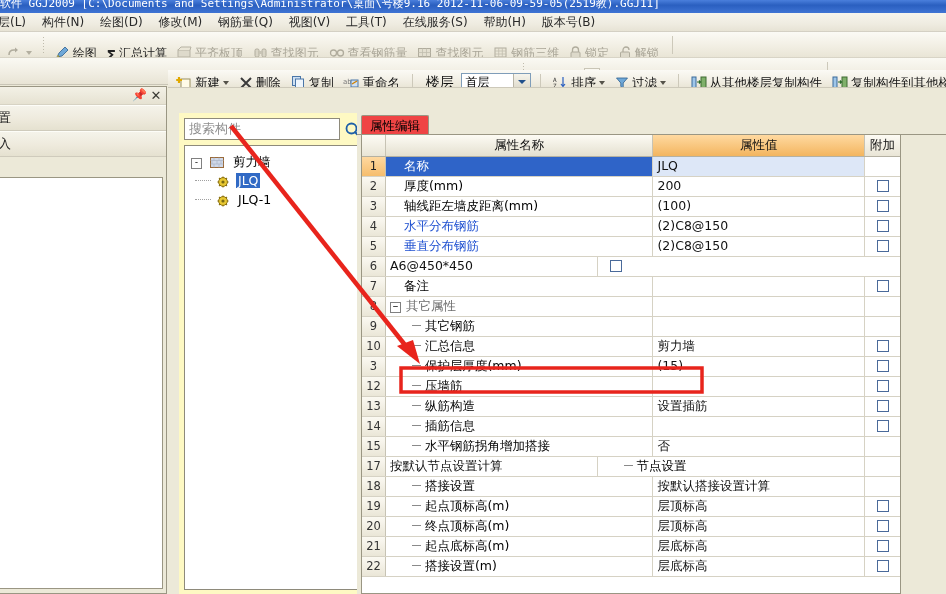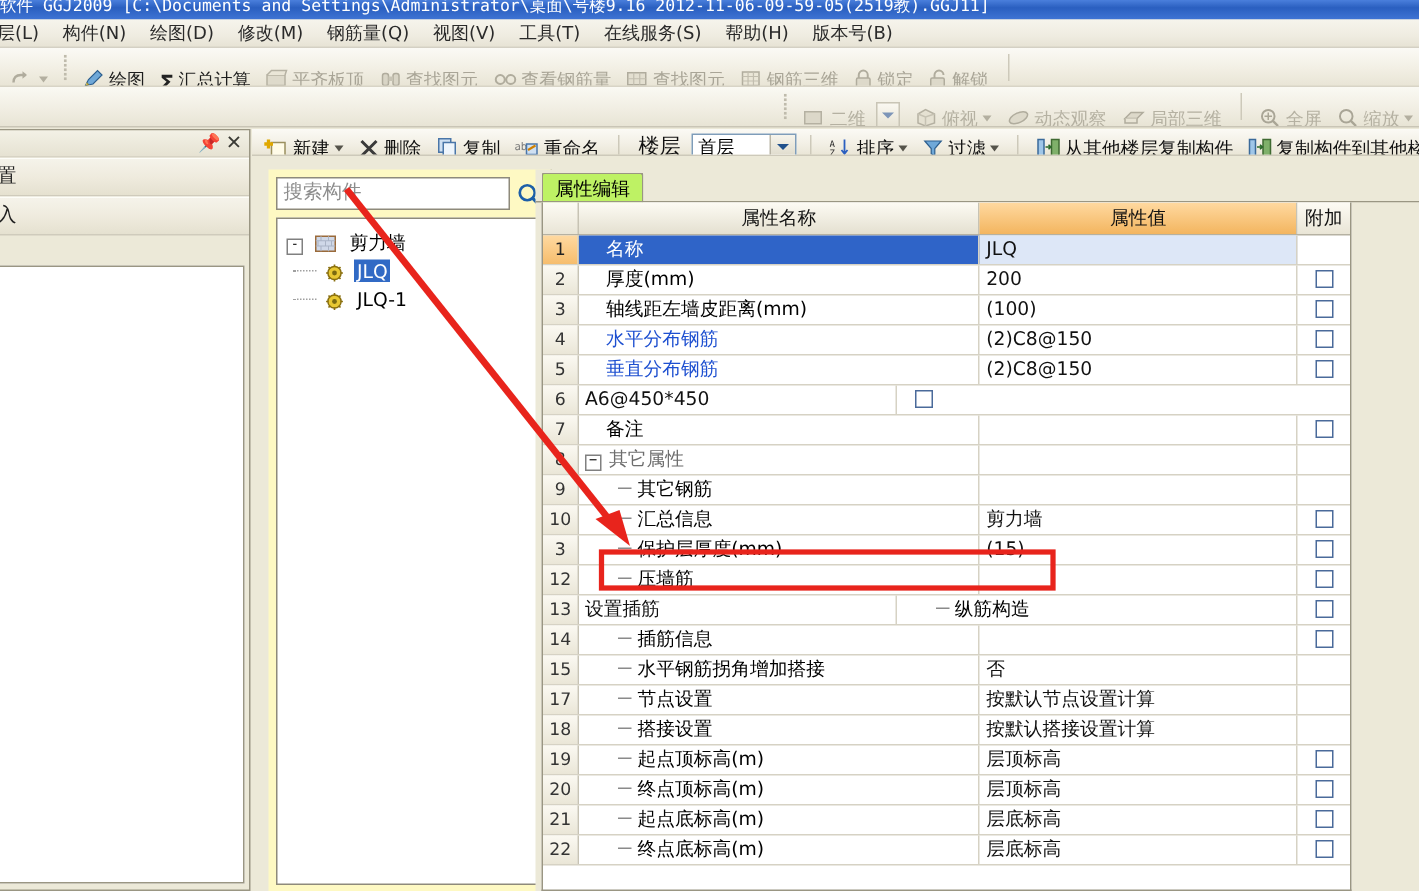--- a/index.html
+++ b/index.html
@@ -90,21 +90,21 @@
     background:linear-gradient(to bottom,#f5f3ea 0%,#efebde 50%,#e5e1d0 100%);
     border-bottom:1px solid #cfcbbc;border-top:1px solid #fdfdf8;
     color:#1f1f1f;cursor:default;
   }
   #lp-body{
     position:absolute;left:3px;right:3px;top:90px;bottom:4px;
     background:#ffffff;border:1px solid #9a9683;
   }
   
   #comp-toolbar{
-    position:absolute;left:168px;top:86px;width:778px;height:18px;
+    position:absolute;left:168px;top:70px;width:778px;height:18px;
     background:linear-gradient(to bottom,#fbfaf5 0%,#f3f0e6 55%,#eae6d7 100%);
     border-bottom:1px solid #cdc9ba;
     white-space:nowrap;overflow:hidden;box-sizing:border-box;
   }
   .ct-btn{
     display:inline-block;line-height:25px;font-size:12.5px;padding:0 3px;
     color:#111;vertical-align:top;cursor:default;
   }
   .ct-label{
     display:inline-block;line-height:25px;font-size:14px;padding:0 4px;
@@ -161,21 +161,21 @@
   
   #rightpane{
     position:absolute;left:357px;top:113px;width:589px;height:481px;
     background:#ece9d8;
   }
   #tabstrip{
     position:absolute;left:0;top:0;width:589px;height:22px;
   }
   #tab-prop{
     position:absolute;left:4px;top:2px;height:20px;line-height:19px;
-    padding:0 8px;font-size:12.5px;background:#bef264;
+    padding:0 8px;font-size:12.5px;background:#ef4444;
     border:1px solid #9a9683;border-bottom:none;
     border-radius:2px 2px 0 0;cursor:default;
   }
   #tabline{
     position:absolute;left:0;top:21px;width:589px;height:1px;background:#9a9683;
   }
   #grid{
     position:absolute;left:4px;top:22px;width:540px;bottom:0;
     background:#fff;border:1px solid #9a9683;border-top:none;
     box-sizing:border-box;overflow:hidden;
@@ -610,40 +610,40 @@
           <div class="cell c-att"><span class="tick"></span></div>
         </div>
         <div class="row">
           <div class="cell c-num">12</div>
           <div class="cell c-name"><span class="indent2" style="display:inline-block;"><span class="subdash"></span><span class="">压墙筋</span></span></div>
           <div class="cell c-val"></div>
           <div class="cell c-att"><span class="tick"></span></div>
         </div>
         <div class="row">
           <div class="cell c-num">13</div>
+          <div class="cell c-name"><span class="indent2" style="display:inline-block;"><span class="subdash"></span><span class="">纵筋构造</span></span></div>
           <div class="cell c-val">设置插筋</div>
-          <div class="cell c-name"><span class="indent2" style="display:inline-block;"><span class="subdash"></span><span class="">纵筋构造</span></span></div>
           <div class="cell c-att"><span class="tick"></span></div>
         </div>
         <div class="row">
           <div class="cell c-num">14</div>
           <div class="cell c-name"><span class="indent2" style="display:inline-block;"><span class="subdash"></span><span class="">插筋信息</span></span></div>
           <div class="cell c-val"></div>
           <div class="cell c-att"><span class="tick"></span></div>
         </div>
         <div class="row">
           <div class="cell c-num">15</div>
           <div class="cell c-name"><span class="indent2" style="display:inline-block;"><span class="subdash"></span><span class="">水平钢筋拐角增加搭接</span></span></div>
           <div class="cell c-val">否</div>
           <div class="cell c-att"></div>
         </div>
         <div class="row">
           <div class="cell c-num">17</div>
+          <div class="cell c-val">按默认节点设置计算</div>
           <div class="cell c-name"><span class="indent2" style="display:inline-block;"><span class="subdash"></span><span class="">节点设置</span></span></div>
-          <div class="cell c-val">按默认节点设置计算</div>
           <div class="cell c-att"></div>
         </div>
         <div class="row">
           <div class="cell c-num">18</div>
           <div class="cell c-name"><span class="indent2" style="display:inline-block;"><span class="subdash"></span><span class="">搭接设置</span></span></div>
           <div class="cell c-val">按默认搭接设置计算</div>
           <div class="cell c-att"></div>
         </div>
         <div class="row">
           <div class="cell c-num">19</div>
@@ -658,21 +658,21 @@
           <div class="cell c-att"><span class="tick"></span></div>
         </div>
         <div class="row">
           <div class="cell c-num">21</div>
           <div class="cell c-name"><span class="indent2" style="display:inline-block;"><span class="subdash"></span><span class="">起点底标高(m)</span></span></div>
           <div class="cell c-val">层底标高</div>
           <div class="cell c-att"><span class="tick"></span></div>
         </div>
         <div class="row">
           <div class="cell c-num">22</div>
-          <div class="cell c-name"><span class="indent2" style="display:inline-block;"><span class="subdash"></span><span class="">终点底标高(m)</span></span></div>
+          <div class="cell c-name"><span class="indent2" style="display:inline-block;"><span class="subdash"></span><span class="">搭接设置(m)</span></span></div>
           <div class="cell c-val">层底标高</div>
           <div class="cell c-att"><span class="tick"></span></div>
         </div>
       </div>
   </div>
 </div>
 
 <svg id="overlay" viewBox="0 0 946 594">
   <g>
     <line x1="231" y1="126" x2="409" y2="350" stroke="#e8241c" stroke-width="4.5"></line>

